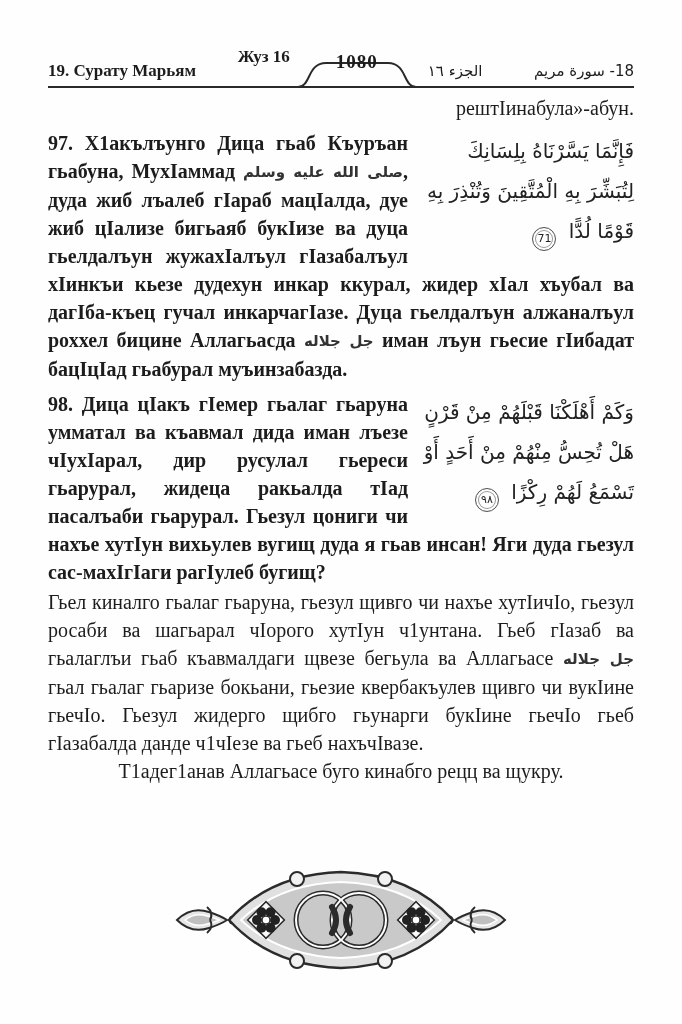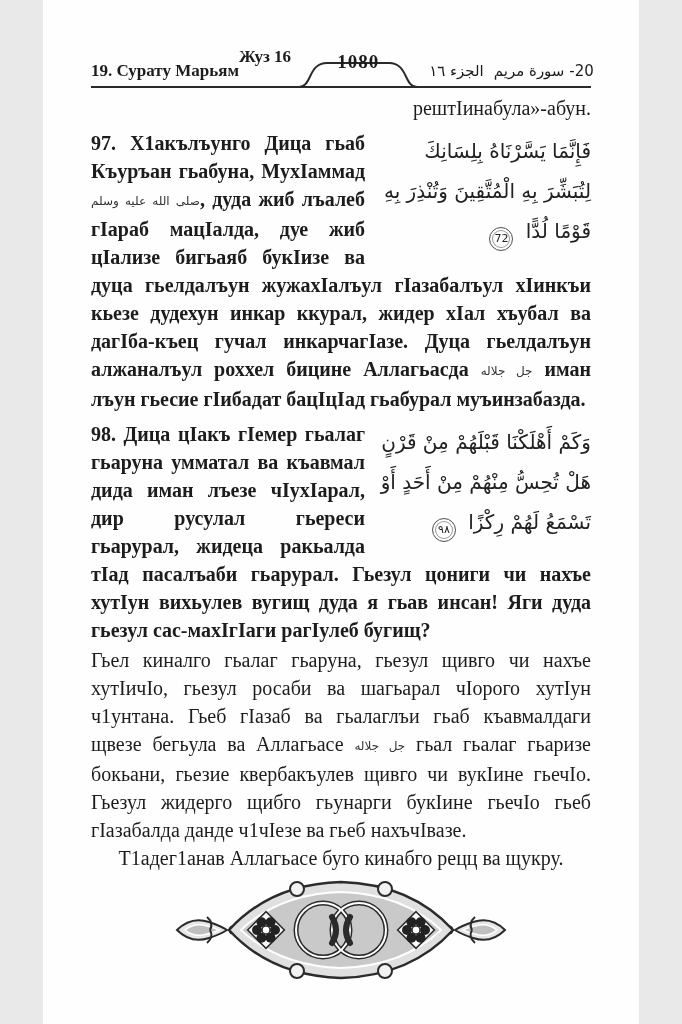--- a/index.html
+++ b/index.html
@@ -1,17 +1,17 @@
 <!DOCTYPE html>
 <html><head>
 <meta charset="utf-8">
 <style>
   html,body{margin:0;padding:0;background:#e9e9e9;}
   .page{
-    width:596px;height:1024px;margin:0 auto;background:#fefefe;
+    width:682px;height:1024px;margin:0 auto;background:#fefefe;
     box-sizing:border-box;padding:50px 48px 0 48px;
     font-family:"Liberation Serif", serif;color:#1c1c1c;
     display:flex;flex-direction:column;overflow:hidden;position:relative;
   }
   
   .header{
     display:flex;align-items:flex-end;border-bottom:2px solid #2a2a2a;
     height:36px;position:relative;
   }
   .header .h-left{font-weight:bold;font-size:17px;padding-bottom:5px;white-space:nowrap;}
@@ -41,21 +41,21 @@
   }
   .ayah-marker{
     display:inline-flex;align-items:center;justify-content:center;
     width:22px;height:22px;border:1.5px solid #555;border-radius:50%;
     box-shadow:inset 0 0 0 2px #fff, inset 0 0 0 3px #999;
     font-size:11px;line-height:1;margin:0 6px;vertical-align:-4px;
     font-family:"DejaVu Sans", sans-serif;
   }
   .honorific{
     font-family:"DejaVu Sans", sans-serif;direction:rtl;unicode-bidi:isolate;
-    font-size:12px;color:#333;font-weight:normal;vertical-align:1px;
+    font-size:15px;color:#333;font-weight:bold;vertical-align:1px;
     letter-spacing:-0.5px;
     margin-top:32px;
   }
   
   .ornament-wrap{margin-top:auto;margin-bottom:42px;text-align:center;flex:0 0 auto;}
 </style>
 </head>
 <body>
 
 <div class="page">
@@ -65,31 +65,31 @@
     <span class="h-spacer"></span>
     <span class="h-juz">Жуз 16</span>
     <span class="pagenum-tab">
       <svg width="118" height="28" viewBox="0 0 118 28">
         <path d="M0,27 C13,27 9,3 28,3 L90,3 C109,3 105,27 118,27" fill="none" stroke="#2a2a2a" stroke-width="2"></path>
       </svg>
       <span class="num">1080</span>
     </span>
     <span class="h-juz-ar arabic">الجزء ١٦</span>
     <span class="h-spacer"></span>
-    <span class="h-surah-ar arabic">20- سورة مريم</span>
+    <span class="h-surah-ar arabic">18- سورة مريم</span>
   </div>
 
   <div class="bodytext">
 
     <p class="para first"><span>рештIинабула»-абун.</span></p>
 
     <p class="para bold">
       <span class="ayah-float">
         <span>فَإِنَّمَا يَسَّرْنَاهُ بِلِسَانِكَ لِتُبَشِّرَ بِهِ الْمُتَّقِينَ وَتُنْذِرَ بِهِ قَوْمًا لُدًّا</span>
-        <span class="ayah-marker">72</span>
+        <span class="ayah-marker">71</span>
       </span>
       <span><span>97. Х1акълъунго Дица гьаб Къуръан гьабуна, МухIаммад </span><span class="honorific">صلى الله عليه وسلم</span><span>, дуда жиб лъалеб гIараб мацIалда, дуе жиб цIализе бигьаяб букIизе ва дуца гьелдалъун жужахIалъул гIазабалъул хIинкъи кьезе дудехун инкар ккурал, жидер хIал хъубал ва дагIба-къец гучал инкарчагIазе. Дуца гьелдалъун алжаналъул роххел бицине Аллагьасда </span><span class="honorific">جل جلاله</span><span> иман лъун гьесие гIибадат бацIцIад гьабурал муъинзабазда.</span></span>
     </p>
 
     <p class="para bold">
       <span class="ayah-float">
         <span>وَكَمْ أَهْلَكْنَا قَبْلَهُمْ مِنْ قَرْنٍ هَلْ تُحِسُّ مِنْهُمْ مِنْ أَحَدٍ أَوْ تَسْمَعُ لَهُمْ رِكْزًا</span>
         <span class="ayah-marker">٩٨</span>
       </span>
       <span><span>98. Дица цIакъ гIемер гьалаг гьаруна умматал ва къавмал дида иман лъезе чIухIарал, дир русулал гьереси гьарурал, жидеца ракьалда тIад пасалъаби гьарурал. Гьезул цониги чи нахъе хутIун вихьулев вугищ дуда я гьав инсан! Яги дуда гьезул сас-махIгIаги рагIулеб бугищ?</span></span>

